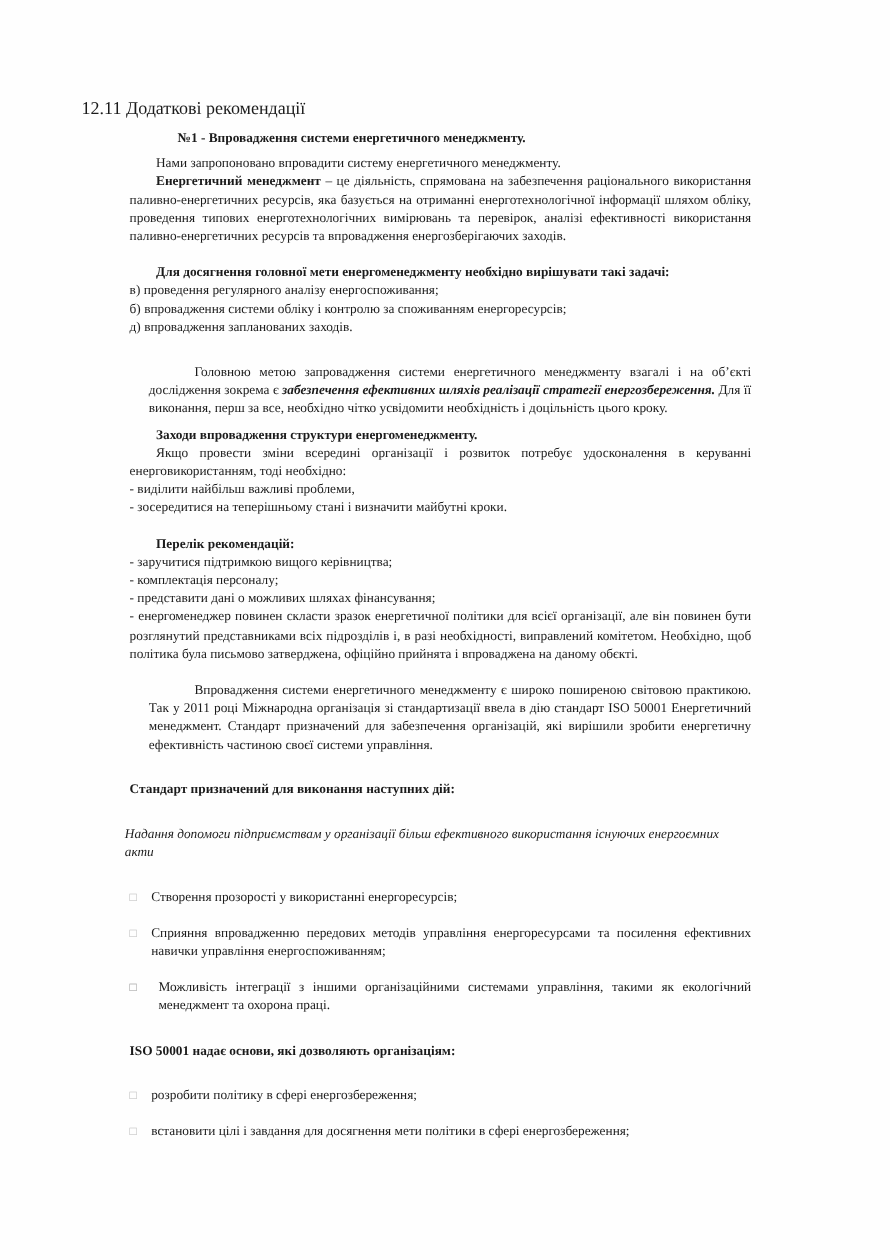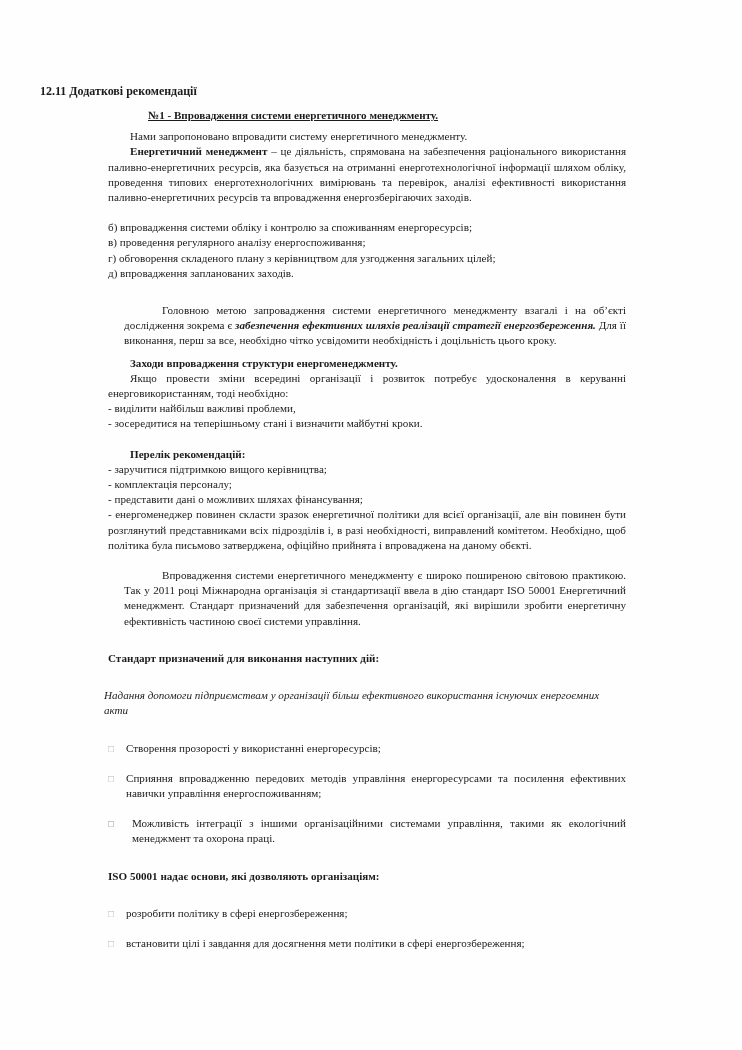--- a/index.html
+++ b/index.html
@@ -22,24 +22,24 @@
     top: 0; left: 0;
     width: 742px;
     height: 1050px;
     background: #fefefe;
     overflow: hidden;
   }
 
   
   .doc-heading {
     position: absolute;
-    left: 40px;
+    left: 68px;
     top: 84px;
-    font-size: 12px;
-    font-weight: bold;
+    font-size: 15px;
+    font-weight: normal;
     line-height: 15px;
     white-space: nowrap;
   }
 
   
   .body-col {
     position: absolute;
     left: 108px;
     top: 108px;
     width: 518px;
@@ -47,21 +47,20 @@
     line-height: 15.2px;
     text-align: justify;
     text-justify: inter-word;
   }
 
   .sec-title {
     font-weight: bold;
     margin: 0 0 6px 0;
     padding-left: 40px;
     text-align: left;
-    text-decoration: underline;
   }
 
   p.para {
     margin: 0;
     text-align: justify;
   }
   p.para.indent {
     text-indent: 22px;
   }
   p.para.indent-lg {
@@ -143,24 +142,24 @@
   <div class="body-col">
 
     <p class="sec-title">№1 - Впровадження системи енергетичного менеджменту.</p>
 
     <p class="para indent">Нами запропоновано впровадити систему енергетичного менеджменту.</p>
 
     <p class="para indent"><span class="b">Енергетичний менеджмент</span><span> – це діяльність, спрямована на забезпечення раціонального використання паливно-енергетичних ресурсів, яка базується на отриманні енерготехнологічної інформації шляхом обліку, проведення типових енерготехнологічних вимірювань та перевірок, аналізі ефективності використання паливно-енергетичних ресурсів та впровадження енергозберігаючих заходів.</span></p>
 
     <div class="gap-md"></div>
 
+    <p class="list-head">Для досягнення головної мети енергоменеджменту необхідно вирішувати такі задачі:</p>
     <ul class="plain-list">
+      <li>в) проведення регулярного аналізу енергоспоживання;</li>
       <li>б) впровадження системи обліку і контролю за споживанням енергоресурсів;</li>
-      <li>в) проведення регулярного аналізу енергоспоживання;</li>
-      <li>г) обговорення складеного плану з керівництвом для узгодження загальних цілей;</li>
       <li>д) впровадження запланованих заходів.</li>
     </ul>
 
     <div class="gap-lg"></div>
 
     <p class="para indent-lg"><span>Головною метою запровадження системи енергетичного менеджменту взагалі і на об’єкті дослідження зокрема є </span><span class="bi">забезпечення ефективних шляхів реалізації стратегії енергозбереження.</span><span> Для її виконання, перш за все, необхідно чітко усвідомити необхідність і доцільність цього кроку.</span></p>
 
     <div class="gap-sm"></div>
 
     <p class="list-head">Заходи впровадження структури енергоменеджменту.</p>

